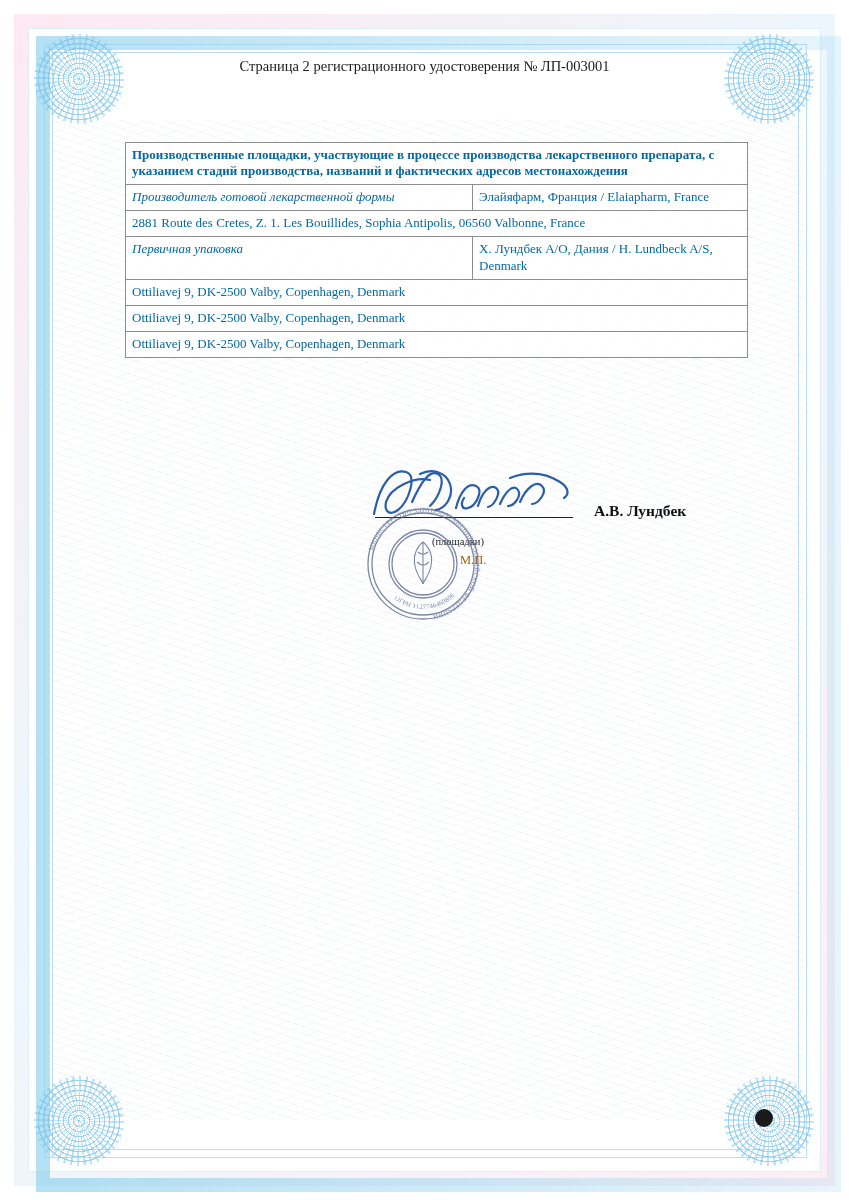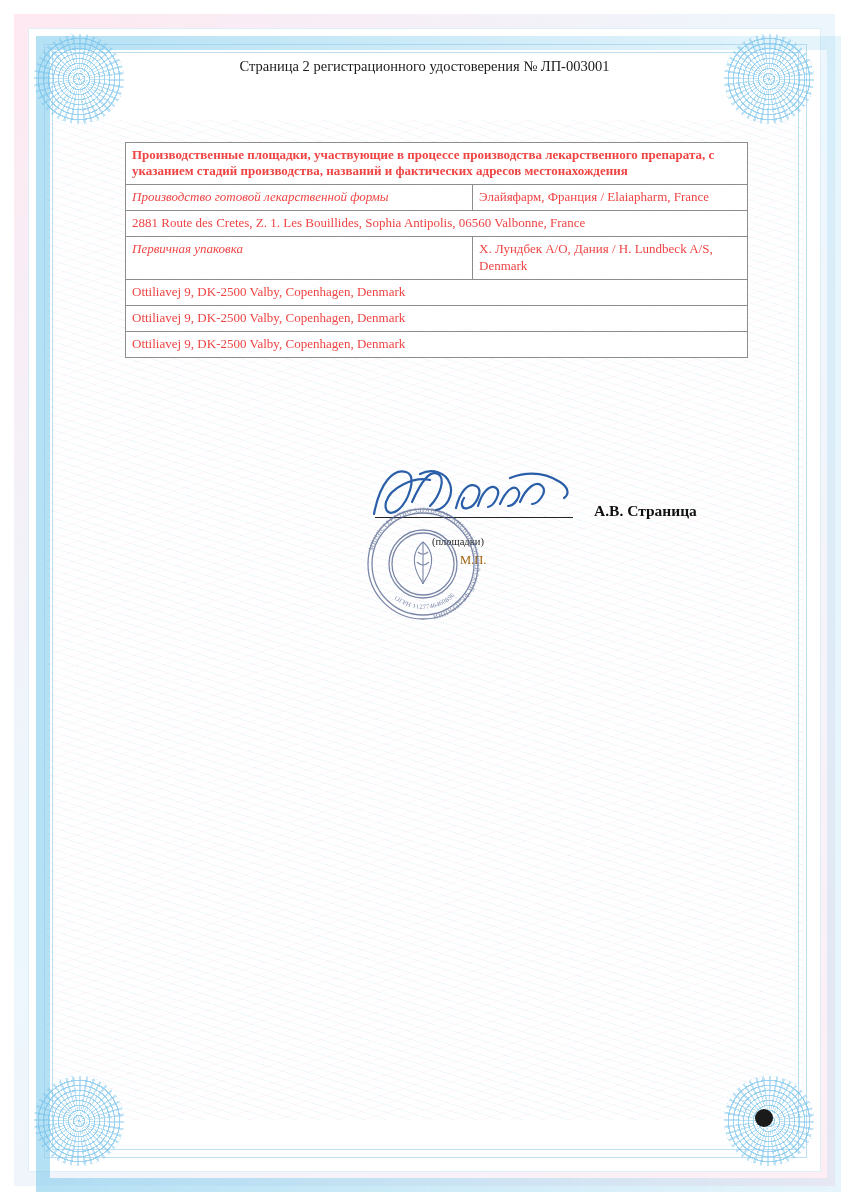--- a/index.html
+++ b/index.html
@@ -110,21 +110,21 @@
     width: 622px;
     border-collapse: collapse;
     table-layout: fixed;
     background: rgba(255,255,255,0.72);
   }
   table.sites td {
     border: 1px solid #8d8d8d;
     padding: 4px 12px 5px 6px;
     font-size: 13px;
     line-height: 1.24;
-    color: #ef4444;
+    color: #0369a1;
     vertical-align: top;
   }
   td.hdr {
     font-weight: bold;
     font-size: 12.8px;
     line-height: 1.3;
   }
   td.stage {
     font-style: italic;
   }
@@ -217,21 +217,21 @@
       <colgroup>
         <col style="width:347px">
         <col style="width:275px">
       </colgroup>
       <tbody>
         <tr>
           <td class="hdr" colspan="2">Производственные площадки, участвующие в процессе производства лекарственного препарата, с указанием стадий производства, названий и фактических адресов местонахождения</td>
         </tr>
 
         <tr>
-          <td class="stage">Производство готовой лекарственной формы</td>
+          <td class="stage">Производитель готовой лекарственной формы</td>
           <td class="org">Элайяфарм, Франция / Elaiapharm, France</td>
         </tr>
         <tr>
           <td class="addr" colspan="2">2881 Route des Cretes, Z. 1. Les Bouillides, Sophia Antipolis, 06560 Valbonne, France</td>
         </tr>
 
         <tr>
           <td class="stage">Первичная упаковка</td>
           <td class="org">Х. Лундбек А/О, Дания / H. Lundbeck A/S, Denmark</td>
         </tr>
@@ -245,21 +245,21 @@
 
         <tr>
           <td class="addr" colspan="2">Ottiliavej 9, DK-2500 Valby, Copenhagen, Denmark</td>
         </tr>
       </tbody>
     </table>
 
 
     <div class="sign-rule"></div>
 
-    <div class="sign-name">А.В. Страница</div>
+    <div class="sign-name">А.В. Лундбек</div>
 
     <div class="sign-caption">(площадки)</div>
 
     <div class="sign-mp">М.П.</div>
 
     <svg class="signature" viewBox="0 0 220 62">
       <g fill="none" stroke="#2a5ea8" stroke-width="2.2" stroke-linecap="round">
         <path d="M14 52 C 20 20, 34 6, 46 10 C 58 14, 48 40, 38 48 C 30 54, 24 50, 26 40 C 30 26, 54 14, 70 18"></path>
         <path d="M52 40 C 62 18, 70 8, 78 12 C 86 16, 80 34, 70 44"></path>
         <path d="M60 12 C 72 6, 86 10, 90 22 C 94 34, 86 46, 76 48"></path>

